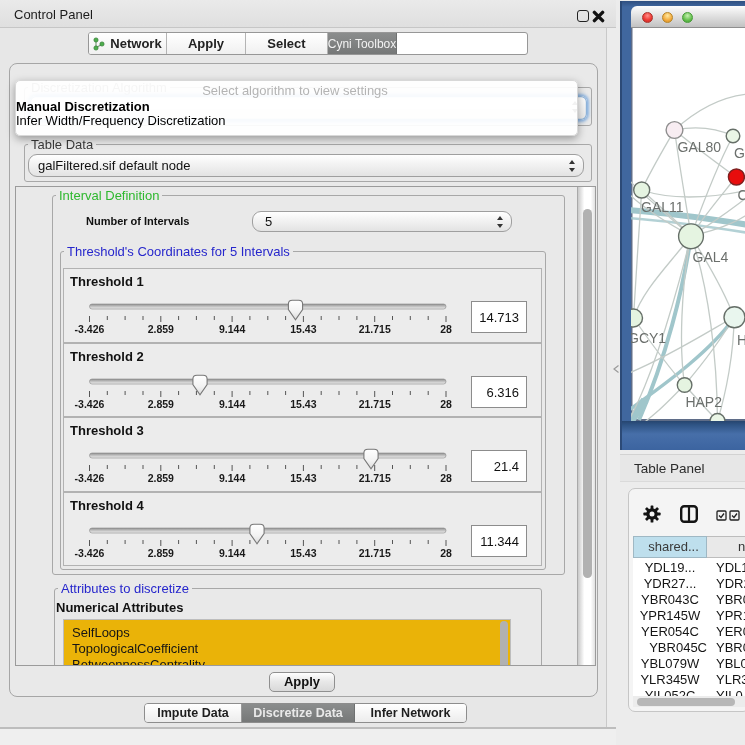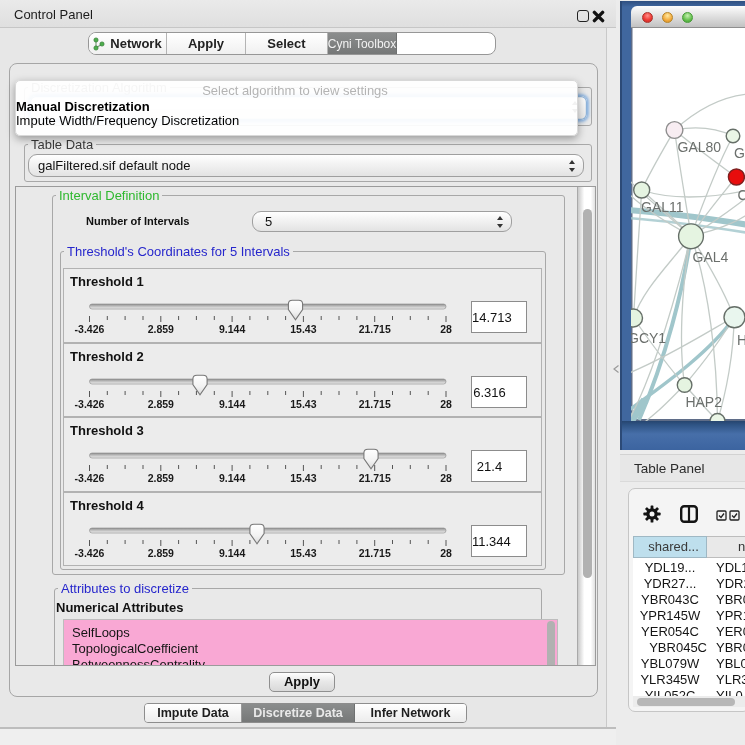--- a/index.html
+++ b/index.html
@@ -11,40 +11,40 @@
 .combo{position:absolute;border:1px solid #9f9f9f;border-radius:9px;
  background:linear-gradient(180deg,#ffffff,#f2f2f2 45%,#e3e3e3);
  font-size:13px;color:#111;display:flex;align-items:center}
 .combo .ar{position:absolute;right:7px;top:50%;transform:translateY(-50%);width:7px;height:12px}
 .ar i{position:absolute;left:0;width:0;height:0;border-left:3.5px solid transparent;border-right:3.5px solid transparent}
 .ar i.up{top:0;border-bottom:4.5px solid #333}
 .ar i.dn{bottom:0;border-top:4.5px solid #333}
 .tbox{position:absolute;left:47px;width:479px;height:74.5px;background:#ececec;border:1px solid #b2b2b2}
 .tbox b{position:absolute;left:6px;top:5px;font-size:13px;color:#111}
 .tval{position:absolute;left:407px;top:32px;width:56px;height:32px;background:#fff;border:1px solid #8c8c8c;
- font-size:13px;color:#111;text-align:center;padding:8px 19px 0 0}
+ font-size:13px;color:#111;text-align:right;padding:8px 7px 0 0}
 </style></head>
 <body>
 <div id="stage">
 
 <div class="abs" style="left:0;top:0;width:616px;height:728px;background:#e7e7e7"></div>
 <div class="abs" style="left:0;top:0;width:616px;height:28px;background:linear-gradient(180deg,#eaeaea,#dfdfdf);border-bottom:1px solid #c6c6c6"></div>
 <div class="abs" style="left:14px;top:7px;font-size:13px;color:#1c1c1c">Control Panel</div>
 
 <div class="abs" style="left:577px;top:10px;width:11.5px;height:12px;border:1.8px solid #222;border-radius:3px"></div>
 <svg class="abs" style="left:592px;top:10px" width="13" height="13" viewBox="0 0 13 13">
  <path d="M2.4,2.4L10.6,10.6M10.6,2.4L2.4,10.6" stroke="#111" stroke-width="3.4" stroke-linecap="round"></path>
     </svg>
 
 <div class="abs" style="left:606px;top:28px;width:1px;height:700px;background:#c9c9c9"></div>
 <div class="abs" style="left:607px;top:28px;width:9px;height:717px;background:#ececec"></div>
 <div class="abs" style="left:0;top:727px;width:616px;height:1.5px;background:#bdbdbd"></div>
 <div class="abs" style="left:0;top:729px;width:616px;height:16px;background:#efefef"></div>
 
-<div class="abs" style="left:88px;top:32px;width:408px;height:23px;background:#fff;border:1px solid #979797;border-radius:8px;display:flex;font-size:13px;font-weight:600;color:#222;overflow:hidden;white-space:nowrap">
+<div class="abs" style="left:88px;top:32px;width:440px;height:23px;background:#fff;border:1px solid #979797;border-radius:3px;display:flex;font-size:13px;font-weight:600;color:#222;overflow:hidden;white-space:nowrap">
  <div style="width:78px;display:flex;align-items:center;justify-content:center;border-right:1px solid #b4b4b4;background:linear-gradient(180deg,#ffffff,#f0f0f0)">
   <svg width="12" height="14" viewBox="0 0 12 14" style="margin-right:5px">
    <path d="M3,3.5V10.5M3.5,10.5L8.5,7.5" stroke="#7a9c7a" stroke-width="1.2" fill="none"></path>
    <circle cx="3" cy="3" r="2.1" fill="#4cae4c" stroke="#2f7a2f" stroke-width=".7"></circle>
    <circle cx="3" cy="11" r="2.1" fill="#4cae4c" stroke="#2f7a2f" stroke-width=".7"></circle>
    <circle cx="9" cy="7" r="2.1" fill="#4cae4c" stroke="#2f7a2f" stroke-width=".7"></circle>
         </svg>
   Network</div>
  <div style="width:79px;display:flex;align-items:center;justify-content:center;border-right:1px solid #b4b4b4;background:linear-gradient(180deg,#ffffff,#f0f0f0)">Apply</div>
  <div style="width:82px;display:flex;align-items:center;justify-content:center;border-right:1px solid #b4b4b4;background:linear-gradient(180deg,#ffffff,#f0f0f0)">Select</div>
@@ -196,40 +196,40 @@
    <g transform="translate(185.5,31)">
             <path d="M1.4,5 Q1.4,1.2 5.4,1.2 L11.6,1.2 Q15.6,1.2 15.6,5 L15.6,10.5 L8.5,20.7 L1.4,10.5 Z" fill="url(#thm4)" stroke="#777" stroke-width="1.1"></path>
           </g>
   </svg>
   <div class="tval">11.344</div>
  </div>
 
  <div class="abs" style="left:38px;top:401px;width:488px;height:120px;border:1px solid #a8a8a8;border-radius:3px"></div>
  <div class="grptitle" style="left:42px;top:394px;color:#2626cc">Attributes to discretize</div>
  <div class="abs" style="left:40px;top:413px;font-size:13px;font-weight:bold;color:#111">Numerical Attributes</div>
- <div class="abs" style="left:47px;top:432px;width:495px;height:60px;background:#f9a8d4;border:1px solid #bdbdbd">
+ <div class="abs" style="left:47px;top:432px;width:448px;height:60px;background:#eab308;border:1px solid #bdbdbd">
    <div style="position:absolute;left:8px;top:4.5px;font-size:13px;color:#151515">SelfLoops</div>
    <div style="position:absolute;left:8px;top:20.5px;font-size:13px;color:#151515">TopologicalCoefficient</div>
    <div style="position:absolute;left:8px;top:36.5px;font-size:13px;color:#151515">BetweennessCentrality</div>
    <div style="position:absolute;right:2px;top:1px;width:8.5px;height:57px;background:#b1b1b1;border-radius:4px"></div>
  </div>
 </div>
 
 <div class="abs" style="left:269px;top:672px;width:66px;height:19.5px;border:1px solid #8f8f8f;border-radius:5px;background:linear-gradient(180deg,#fefefe,#e7e7e7 50%,#d9d9d9);font-size:13px;font-weight:600;color:#111;text-align:center;line-height:18px">Apply</div>
 
 <div class="abs" style="left:144px;top:703px;width:323px;height:19.5px;border:1px solid #8d8d8d;border-radius:4px;display:flex;font-size:12.5px;font-weight:600;color:#1e1e1e;overflow:hidden">
  <div style="width:97px;display:flex;align-items:center;justify-content:center;border-right:1px solid #9a9a9a;background:linear-gradient(180deg,#ffffff,#ececec)">Impute Data</div>
  <div style="width:113px;display:flex;align-items:center;justify-content:center;border-right:1px solid #6f7171;background:linear-gradient(180deg,#8b8d8d,#767878);color:#e9e9e9">Discretize Data</div>
  <div style="flex:1;display:flex;align-items:center;justify-content:center;background:linear-gradient(180deg,#ffffff,#ececec)">Infer Network</div>
 </div>
 
 <div class="abs" style="left:15px;top:80px;width:563px;height:56px;background:rgba(255,255,255,.93);border:1px solid #d8d8d8;border-radius:5px;box-shadow:0 3px 8px rgba(0,0,0,.35)"></div>
 <div class="abs" style="left:15px;top:83px;width:560px;text-align:center;font-size:13px;color:#b4b4b4">Select algorithm to view settings</div>
 <div class="abs" style="left:16px;top:99px;font-size:13px;font-weight:bold;color:#000">Manual Discretization</div>
-<div class="abs" style="left:16px;top:112.5px;font-size:13px;color:#000">Impute Width/Frequency Discretization</div>
+<div class="abs" style="left:16px;top:112.5px;font-size:13px;color:#000">Infer Width/Frequency Discretization</div>
 
 <svg class="abs" style="left:612px;top:364px" width="8" height="10" viewBox="0 0 8 10">
       <path d="M6.5,1.5L2,5l4.5,3.5" fill="none" stroke="#9a9a9a" stroke-width="1.2"></path>
     </svg>
 
 <div class="abs" style="left:620px;top:1px;width:125px;height:449px;background:linear-gradient(180deg,#2f4f80 0,#40679f 6px,#40679f 93%,#3a5f96 100%)"></div>
 <div class="abs" style="left:620px;top:1px;width:2px;height:449px;background:#2c4a77"></div>
 <div class="abs" style="left:622px;top:421px;width:123px;height:29px;background:linear-gradient(180deg,#26456f 0,#2f5485 4px,#476fa9 45%,#3c64a0 100%)"></div>
 <div class="abs" style="left:631px;top:6px;width:114px;height:22px;background:linear-gradient(180deg,#fdfdfd,#dcdcdc 55%,#c2c2c2);border-bottom:1px solid #8f8f8f;border-top-left-radius:6px"></div>
 <div class="abs" style="left:642px;top:12px;width:11px;height:11px;border-radius:50%;background:radial-gradient(circle at 50% 30%,#ff8f8a 0,#ee3a34 55%,#c32a24 100%);border:.5px solid #a8322c"></div>

